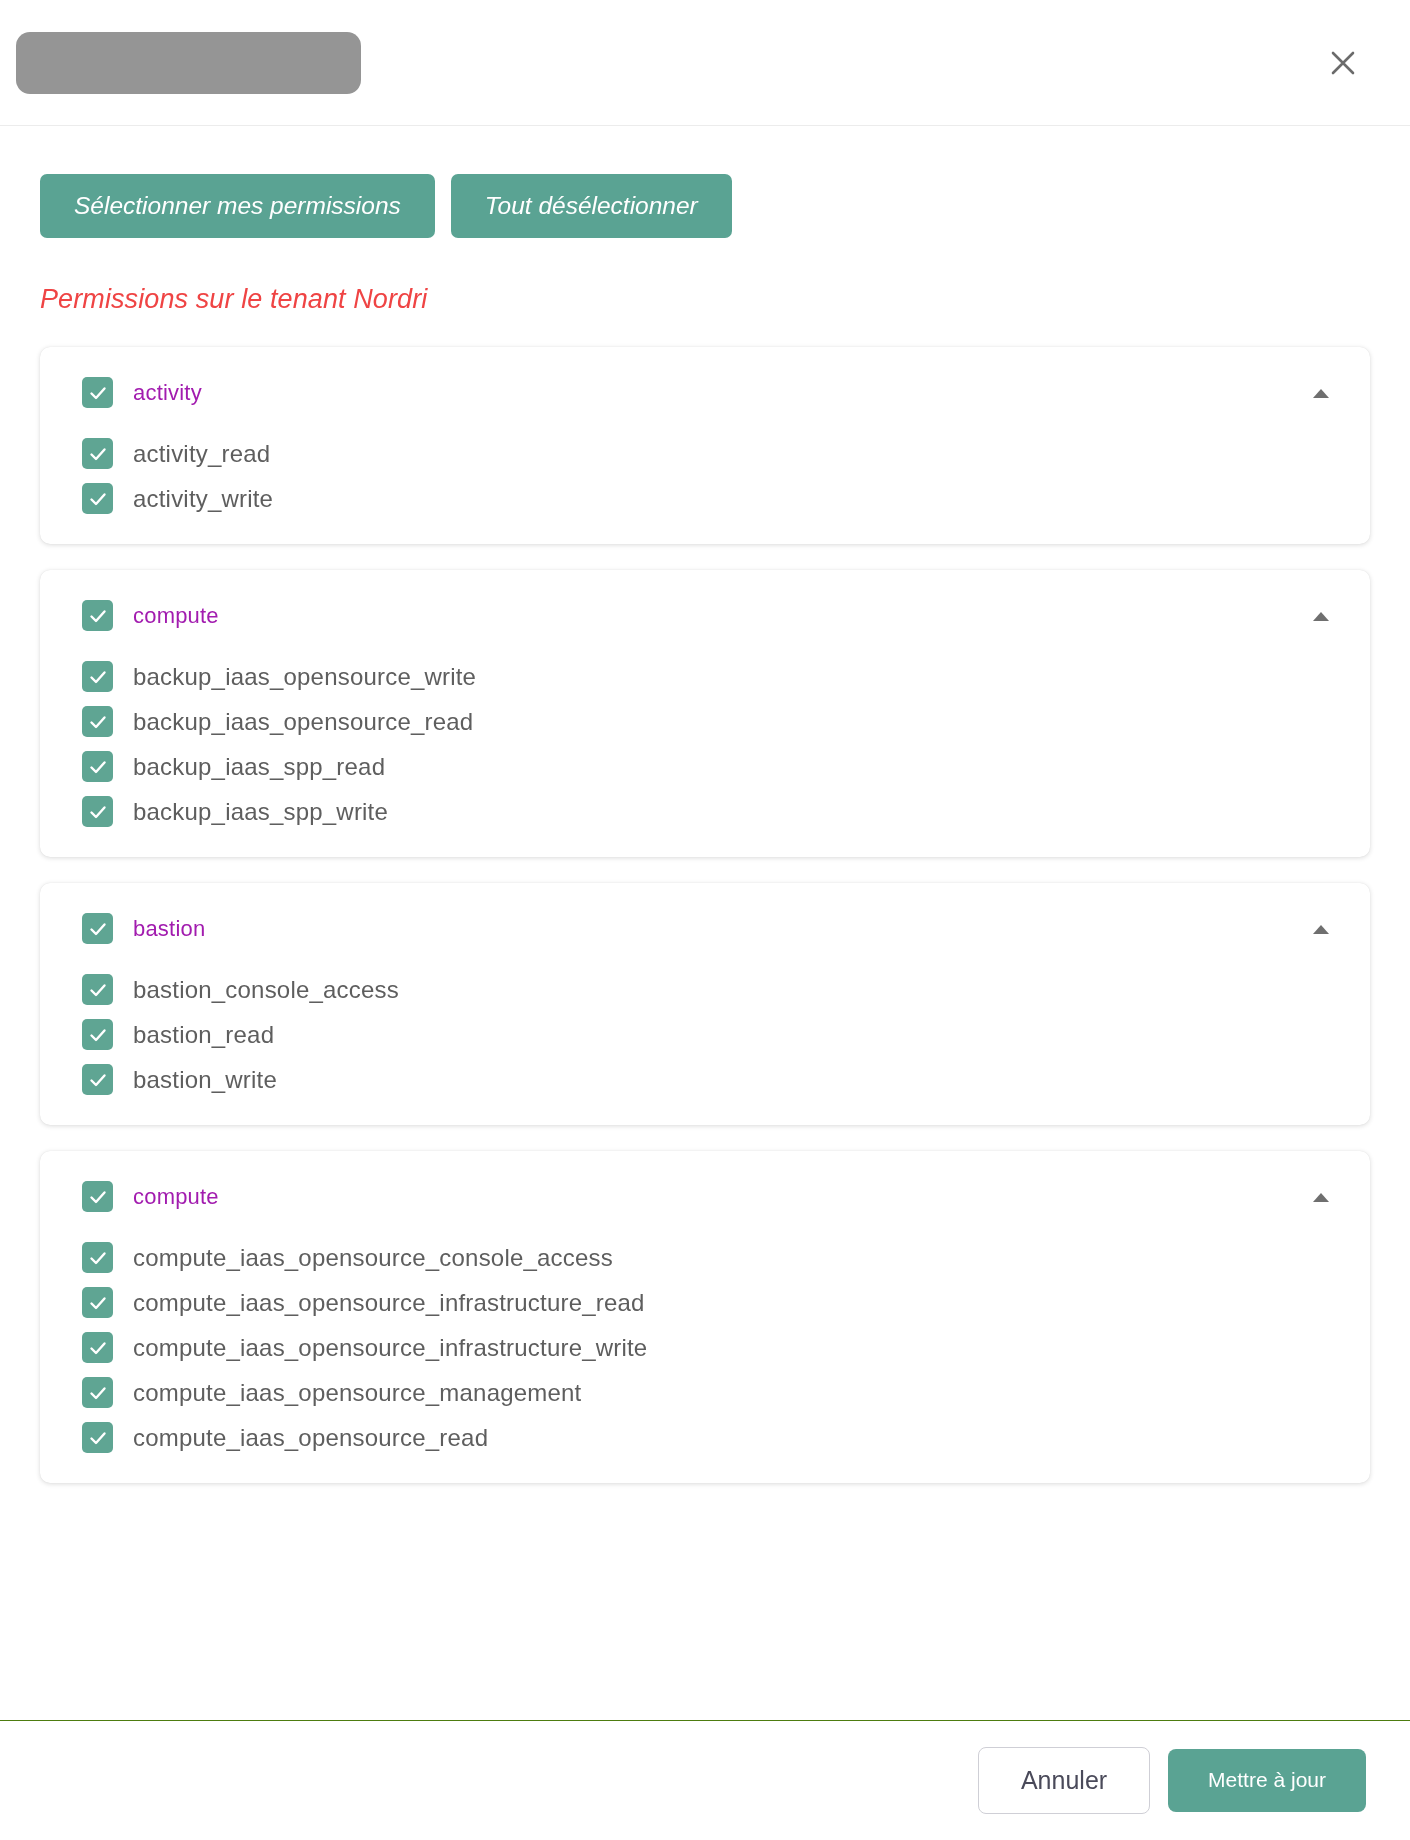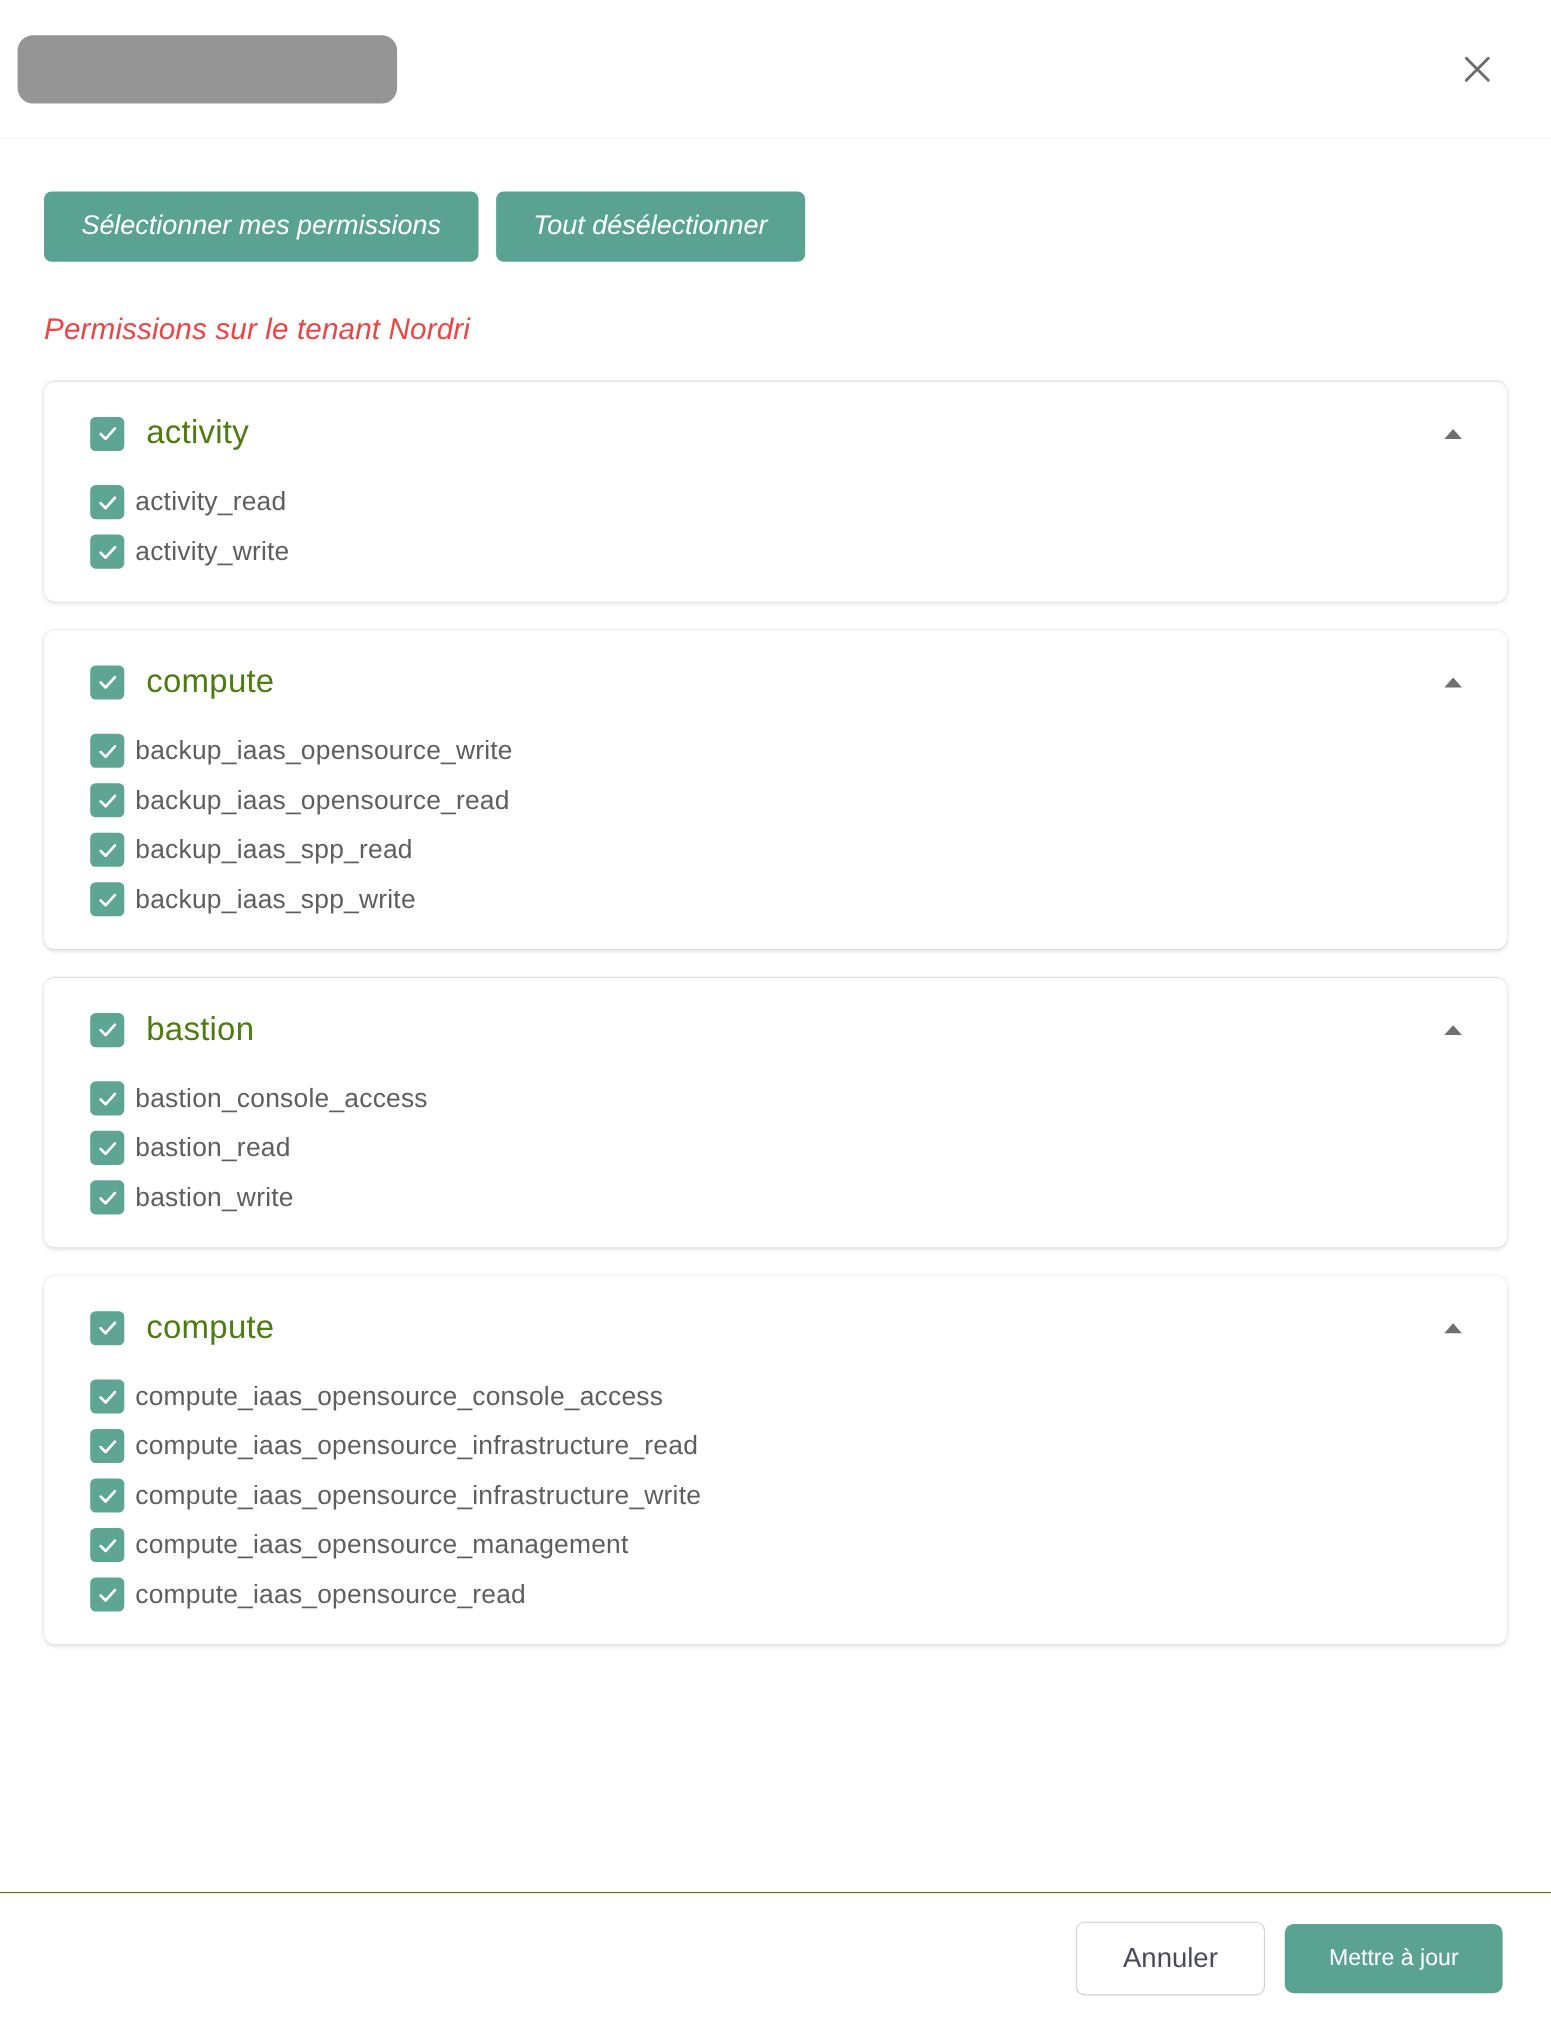--- a/index.html
+++ b/index.html
@@ -103,43 +103,43 @@
     display: flex;
     align-items: center;
     justify-content: space-between;
   }
   .group-head-left {
     display: flex;
     align-items: center;
     gap: 20px;
   }
   .group-label {
-    font-size: 30px;
-    color: #4d7c0f;
+    font-size: 22px;
+    color: #a21caf;
     letter-spacing: 0.2px;
   }
   .chevron {
     width: 30px;
     height: 30px;
     display: flex;
     align-items: center;
     justify-content: center;
     cursor: pointer;
   }
 
   .group-items {
     margin-top: 30px;
     display: flex;
     flex-direction: column;
     gap: 14px;
   }
   .perm-row {
     display: flex;
     align-items: center;
-    gap: 10px;
+    gap: 20px;
     cursor: pointer;
   }
   .perm-label {
     font-size: 24px;
     color: #5e5e5e;
     letter-spacing: 0.2px;
   }
 
   
   .cb {

